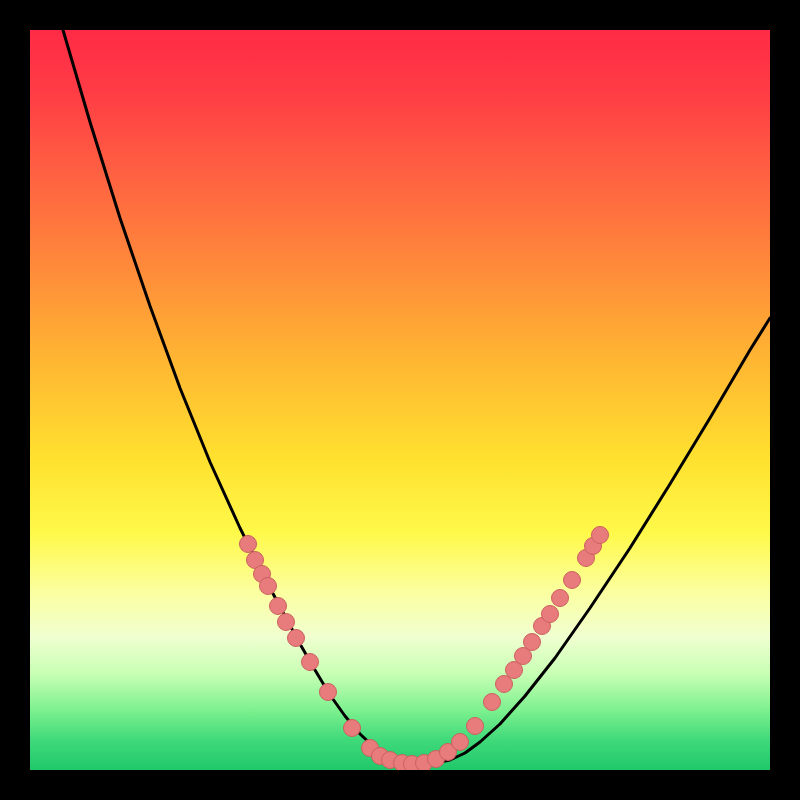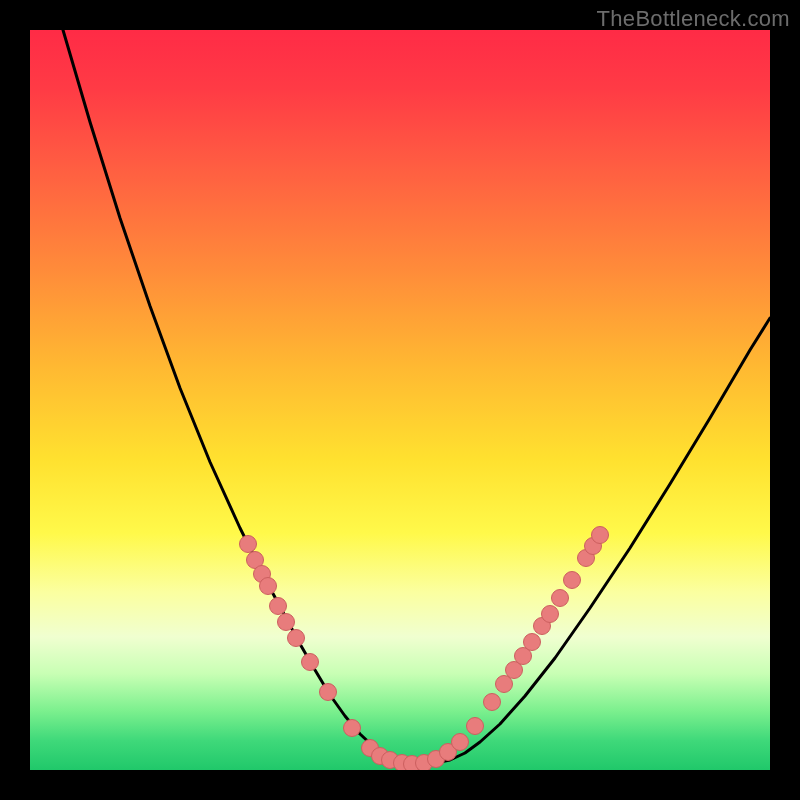--- a/index.html
+++ b/index.html
@@ -53,21 +53,20 @@
     color: #6c6c6c;
     font-size: 22px;
     font-weight: 500;
     letter-spacing: 0.3px;
   }
 </style>
 </head>
 <body>
 
 <div class="outer">
-  <div class="watermark">TheBottleneck.com</div>
   <div class="plot">
     <svg viewBox="0 0 740 740">
       <g>
         <path id="curve-path" fill="none" stroke-width="3" stroke-linejoin="round" stroke-linecap="round" stroke="#000000" d="M33 0 L60 92 L90 188 L120 276 L150 358 L180 432 L210 498 L240 558 L270 614 L285 640 L300 665 L315 686 L330 704 L345 718 L360 727 L375 732 L390 734 L405 733 L420 730 L435 723 L450 712 L470 694 L495 666 L525 628 L560 578 L600 518 L640 454 L680 388 L720 320 L740 288"></path>
       </g>
       <g id="dots-layer">
           <circle cx="218" cy="514" r="8.5" fill="#e87c7c" stroke="#cc5f5f" stroke-width="1"></circle>
           <circle cx="225" cy="530" r="8.5" fill="#e87c7c" stroke="#cc5f5f" stroke-width="1"></circle>
           <circle cx="232" cy="544" r="8.5" fill="#e87c7c" stroke="#cc5f5f" stroke-width="1"></circle>
           <circle cx="238" cy="556" r="8.5" fill="#e87c7c" stroke="#cc5f5f" stroke-width="1"></circle>

